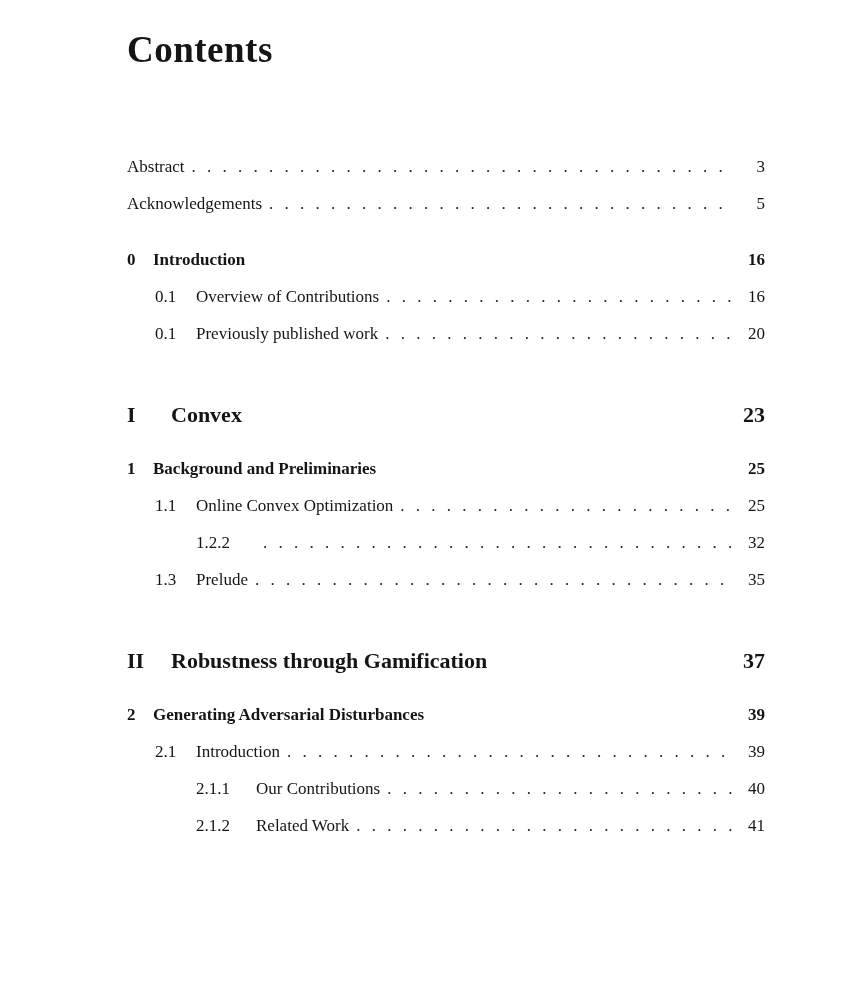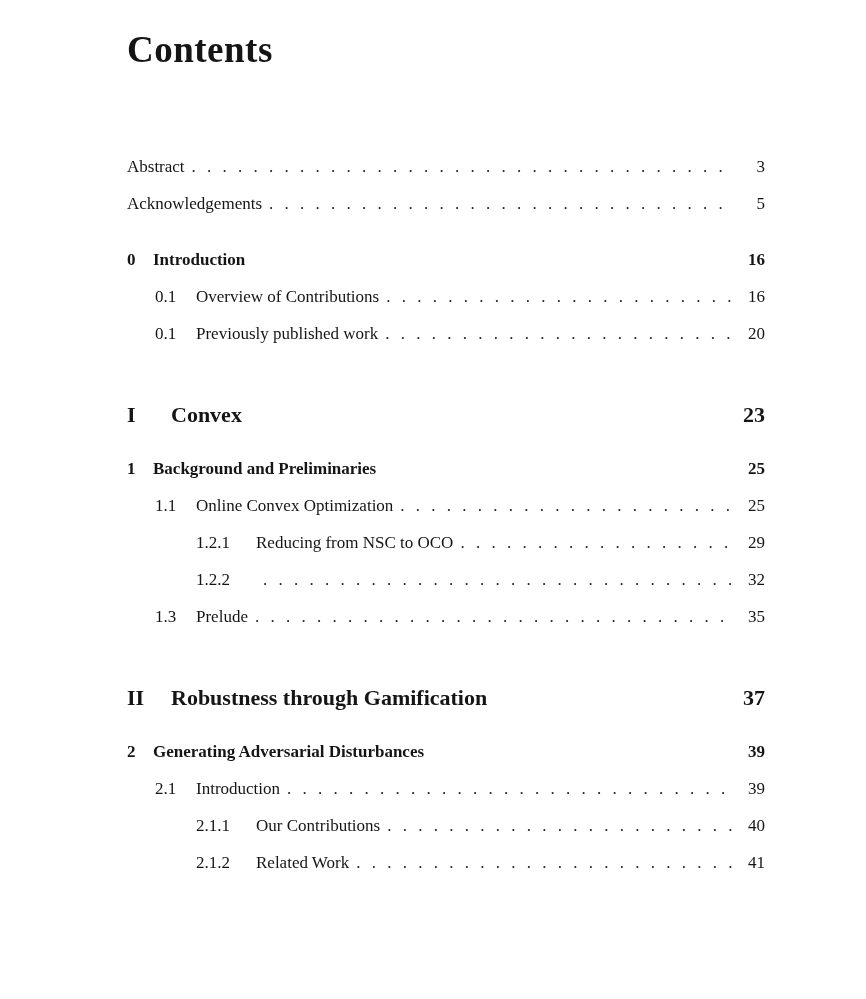--- a/index.html
+++ b/index.html
@@ -139,26 +139,20 @@
     </div>
 
     <div class="toc-row section">
       <span class="num">1.1</span>
       <span class="title">Online Convex Optimization</span>
       <span class="leader"></span>
       <span class="pg">25</span>
     </div>
 
 
-    <div class="toc-row subsection">
-      <span class="num">1.2.1</span>
-      <span class="title">Reducing from NSC to OCO</span>
-      <span class="leader"></span>
-      <span class="pg">29</span>
-    </div>
 
     <div class="toc-row subsection">
       <span class="num">1.2.2</span>
       <span class="leader"></span>
       <span class="pg">32</span>
     </div>
 
     <div class="toc-row section">
       <span class="num">1.3</span>
       <span class="title">Prelude</span>

